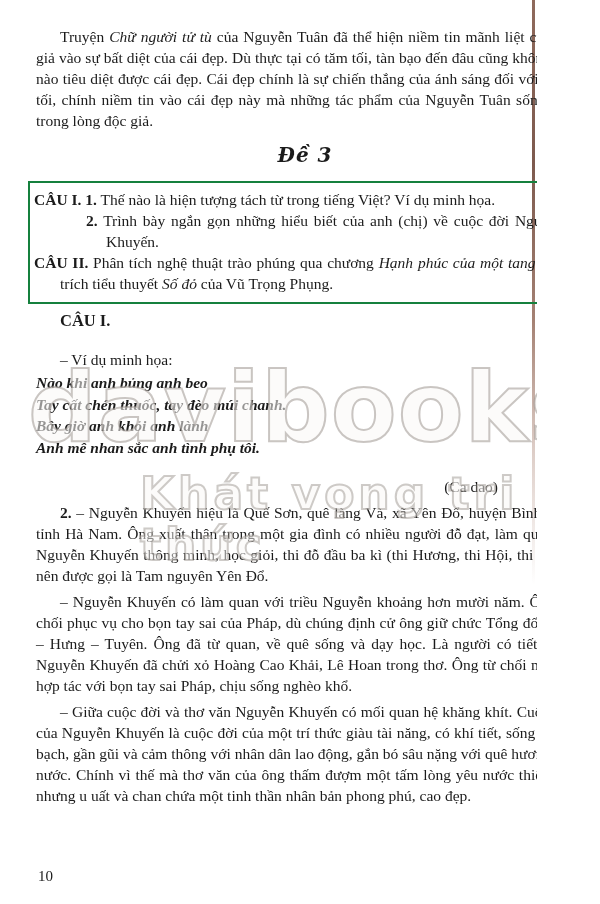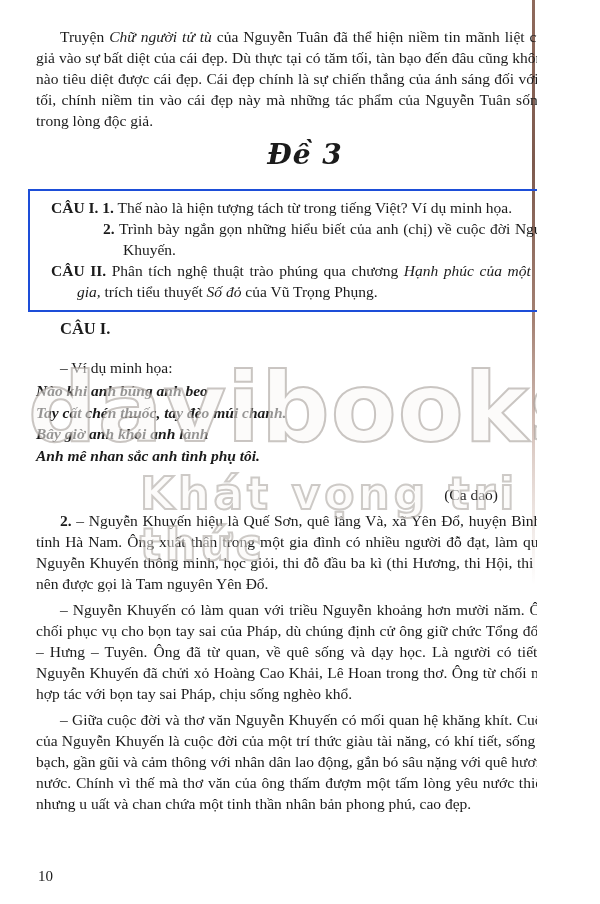--- a/index.html
+++ b/index.html
@@ -8,22 +8,22 @@
         font-family:"Liberation Serif", serif;color:#1b1b1b;}
   .edge-line{position:absolute;right:2px;top:0;width:3px;height:585px;
         background:linear-gradient(to bottom,#8f6a5c 0%,#7d5a4e 28%,#a58274 55%,rgba(190,160,148,0.55) 76%,rgba(210,190,180,0) 100%);}
   .content{position:absolute;left:36px;top:26px;width:538px;}
   .body-text{margin:0;text-align:justify;font-size:15.5px;line-height:21px;}
   .indent{text-indent:24px;}
   .mt{margin-top:5px;}
   .b{font-weight:bold;font-style:normal;}
   .it{font-style:italic;}
   .de-heading{text-align:center;font-family:"DejaVu Serif", serif;font-weight:bold;font-style:italic;
-        font-size:28px;line-height:36px;margin:6px 0 16px 0;letter-spacing:1px;}
-  .question-box{border:2px solid #1d4ed8;margin:2px 0 6px -8px;padding:6px 8px 8px 21px;}
+        font-size:20px;line-height:36px;margin:6px 0 8px 0;letter-spacing:1px;}
+  .question-box{border:2px solid #15803d;margin:2px 0 6px -8px;padding:6px 8px 8px 4px;}
   .qrow{margin:0;text-align:justify;font-size:15.5px;line-height:21px;}
   .q2{padding-left:72px;text-indent:-20px;}
   .q3{padding-left:26px;text-indent:-26px;}
   .dap-an{text-align:center;font-weight:bold;font-size:18px;line-height:22px;margin:4px 0 4px 0;letter-spacing:1px;}
   .cau-label{font-weight:bold;font-size:16.5px;line-height:21px;margin:0 0 2px 24px;}
   .example{margin-top:18px;}
   .poem{text-align:left;padding-right:80px;font-style:italic;font-weight:bold;
         font-size:15.5px;line-height:21.5px;margin-top:2px;}
   .poem-line{white-space:nowrap;}
   .attribution{text-align:right;padding-right:76px;font-size:15.5px;line-height:21px;margin-top:18px;}

